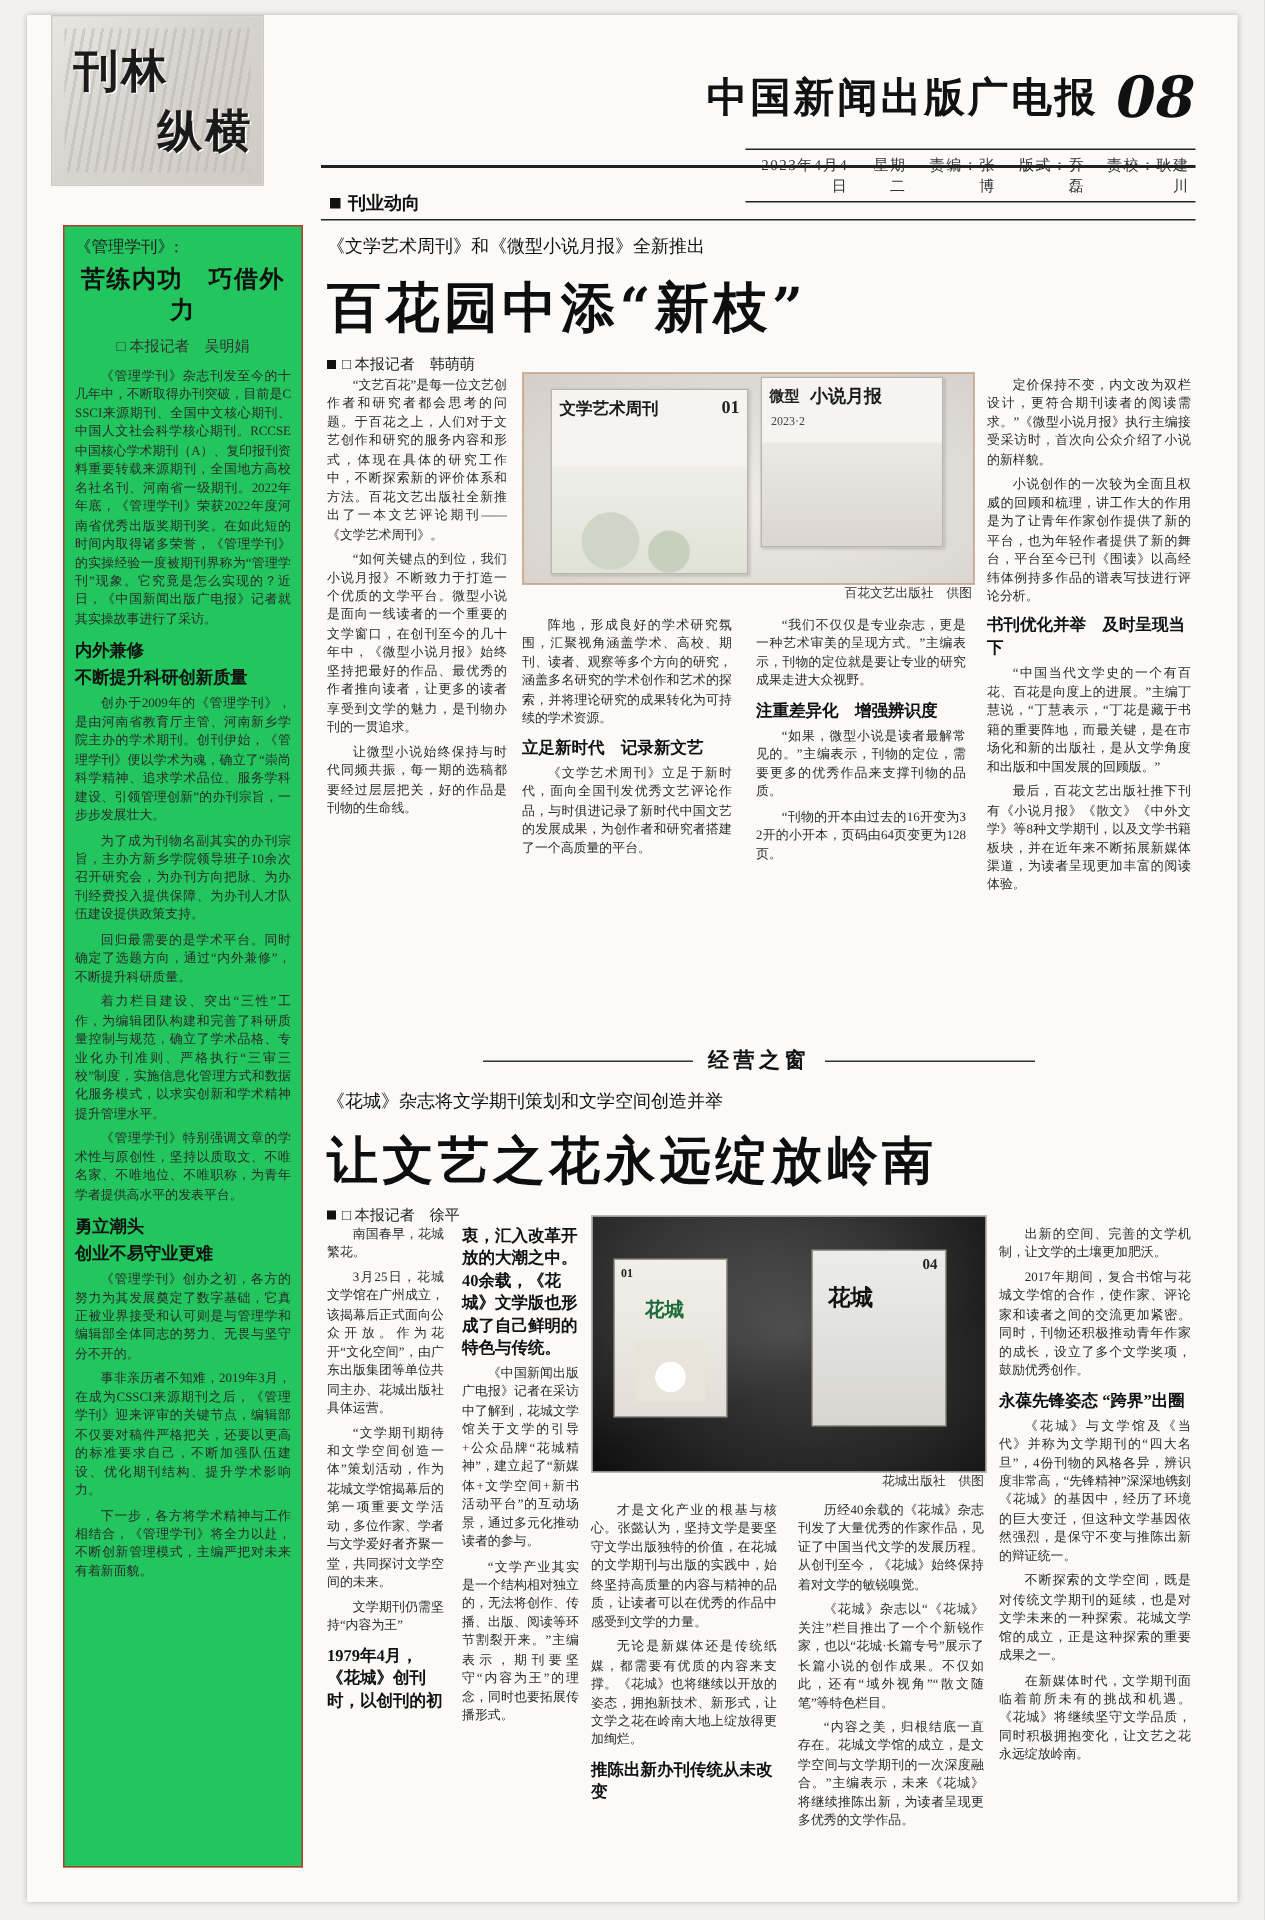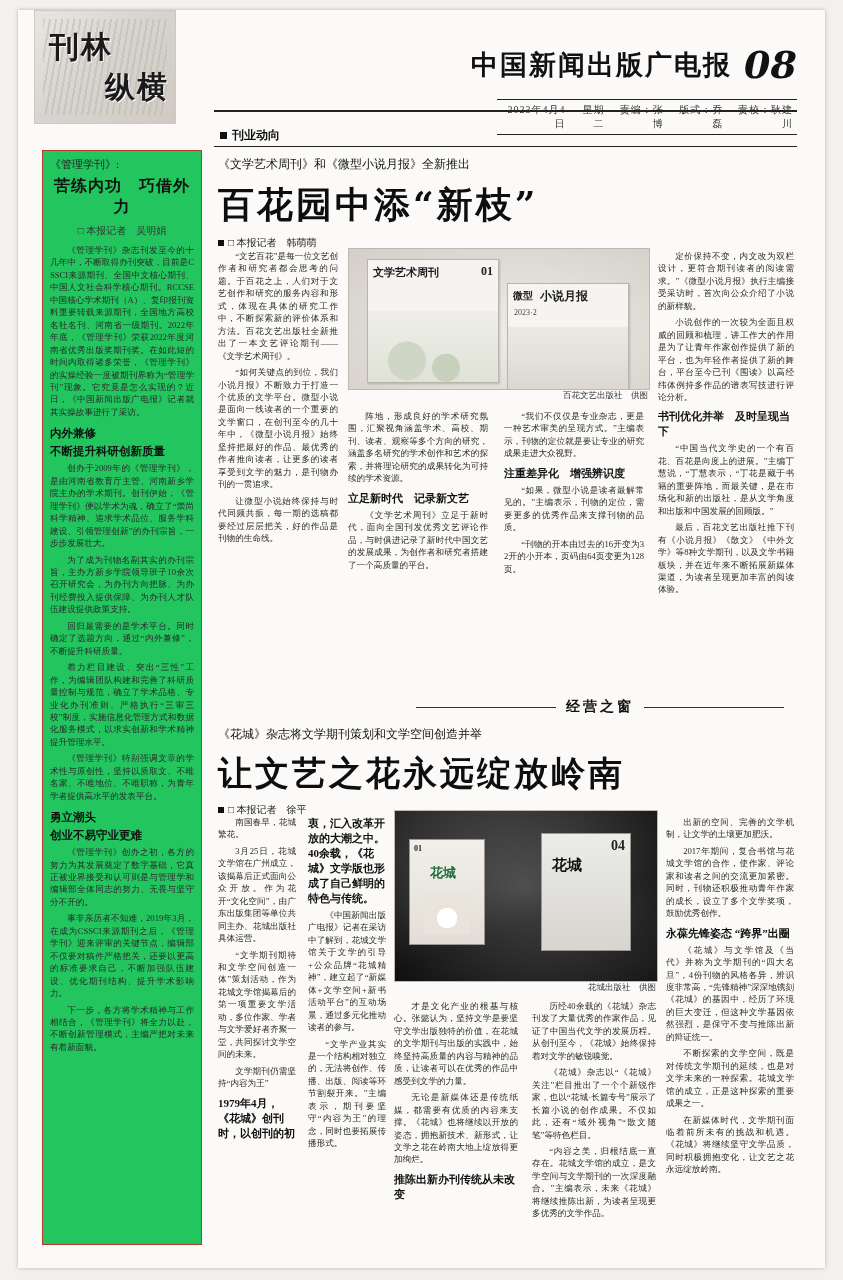--- a/index.html
+++ b/index.html
@@ -188,21 +188,21 @@
       <p class="body-text">让微型小说始终保持与时代同频共振，每一期的选稿都要经过层层把关，好的作品是刊物的生命线。</p>
     </div>
 
     <div class="photo" style="left:330px;top:238px;width:300px;height:140px;">
       <div style="position:absolute;inset:0;background:radial-gradient(ellipse at 55% 60%,#efece7,#d3cec8);"></div>
       <div class="mag" style="left:18px;top:10px;width:130px;height:122px;">
         <div class="mt">文学艺术周刊</div>
         <div class="mn">01</div>
         <div class="leafy"></div>
       </div>
-      <div class="mag" style="left:158px;top:34px;width:120px;height:112px;">
+      <div class="mag" style="left:158px;top:2px;width:120px;height:112px;">
         <div class="mn" style="left:5px;right:auto;top:5px;font-size:10px;">微型</div>
         <div class="mt" style="left:32px;top:4px;font-size:12px;">小说月报</div>
         <div style="position:absolute;left:6px;top:24px;font-size:8px;color:#444;">2023·2</div>
         <div style="position:absolute;left:0;right:0;bottom:0;height:62%;background:linear-gradient(180deg,#ece9e3,#dad6cf);"></div>
       </div>
     </div>
     <div class="cap" style="left:430px;top:380px;width:200px;">百花文艺出版社　供图</div>
 
     <div class="col" style="left:330px;top:400px;width:296px;column-count:2;column-gap:16px;">
       <p class="body-text">阵地，形成良好的学术研究氛围，汇聚视角涵盖学术、高校、期刊、读者、观察等多个方向的研究，涵盖多名研究的学术创作和艺术的探索，并将理论研究的成果转化为可持续的学术资源。</p>
@@ -215,21 +215,21 @@
     </div>
 
     <div class="col" style="left:640px;top:240px;width:136px;">
       <p class="body-text">定价保持不变，内文改为双栏设计，更符合期刊读者的阅读需求。”《微型小说月报》执行主编接受采访时，首次向公众介绍了小说的新样貌。</p>
       <p class="body-text">小说创作的一次较为全面且权威的回顾和梳理，讲工作大的作用是为了让青年作家创作提供了新的平台，也为年轻作者提供了新的舞台，平台至今已刊《围读》以高经纬体例持多作品的谱表写技进行评论分析。</p>
       <div class="subhead">书刊优化并举　及时呈现当下</div>
       <p class="body-text">“中国当代文学史的一个有百花、百花是向度上的进展。”主编丁慧说，“丁慧表示，“丁花是藏于书籍的重要阵地，而最关键，是在市场化和新的出版社，是从文学角度和出版和中国发展的回顾版。”</p>
       <p class="body-text">最后，百花文艺出版社推下刊有《小说月报》《散文》《中外文学》等8种文学期刊，以及文学书籍板块，并在近年来不断拓展新媒体渠道，为读者呈现更加丰富的阅读体验。</p>
     </div>
 
-    <div class="sec-band" style="left:200px;top:688px;width:576px;text-align:right;">
+    <div class="sec-band" style="left:200px;top:688px;width:576px;">
       <span class="bar"></span><span>经营之窗</span><span class="bar"></span>
     </div>
 
     <div style="position:absolute;left:200px;top:716px;width:576px;">
       <div class="shoulder">《花城》杂志将文学期刊策划和文学空间创造并举</div>
       <div class="headline" style="font-size:34px;margin-top:8px;">让文艺之花永远绽放岭南</div>
       <div class="byline">
         <span class="sq"></span><span>□ 本报记者　徐平</span>
       </div>
     </div>
@@ -246,21 +246,21 @@
     </div>
 
     <div class="photo dark-photo" style="left:376px;top:800px;width:262px;height:170px;">
       <div class="vign"></div>
       <div class="small-cover" style="left:14px;top:28px;width:74px;height:104px;background:linear-gradient(180deg,#f2efe9,#e2ded7);">
         <div style="position:absolute;left:4px;top:4px;font-size:8px;font-weight:bold;color:#222;">01</div>
         <div style="position:absolute;left:20px;top:24px;font-size:13px;font-weight:bold;color:#1d6b3a;font-family:'DejaVu Serif',serif;">花城</div>
         <div style="position:absolute;left:14px;bottom:10px;width:46px;height:40px;background:radial-gradient(circle at 50% 60%,#fff 0 30%,#e8e4dc 31%);"></div>
       </div>
       <div class="small-cover" style="left:146px;top:22px;width:88px;height:116px;background:linear-gradient(180deg,#ecece9,#d6d5d0);">
-        <div style="position:absolute;right:5px;top:4px;font-size:14px;font-weight:bold;color:#222;">04</div>
+        <div style="position:absolute;right:5px;top:4px;font-size:10px;font-weight:bold;color:#222;">04</div>
         <div style="position:absolute;left:10px;top:22px;font-size:15px;font-weight:bold;color:#111;font-family:'DejaVu Serif',serif;">花城</div>
       </div>
     </div>
     <div class="cap" style="left:440px;top:972px;width:198px;">花城出版社　供图</div>
 
     <div class="col" style="left:376px;top:990px;width:262px;column-count:2;column-gap:14px;">
       <p class="body-text">才是文化产业的根基与核心。张懿认为，坚持文学是要坚守文学出版独特的价值，在花城的文学期刊与出版的实践中，始终坚持高质量的内容与精神的品质，让读者可以在优秀的作品中感受到文学的力量。</p>
       <p class="body-text">无论是新媒体还是传统纸媒，都需要有优质的内容来支撑。《花城》也将继续以开放的姿态，拥抱新技术、新形式，让文学之花在岭南大地上绽放得更加绚烂。</p>
       <div class="subhead">推陈出新办刊传统从未改变</div>
       <p class="body-text">历经40余载的《花城》杂志刊发了大量优秀的作家作品，见证了中国当代文学的发展历程。从创刊至今，《花城》始终保持着对文学的敏锐嗅觉。</p>

